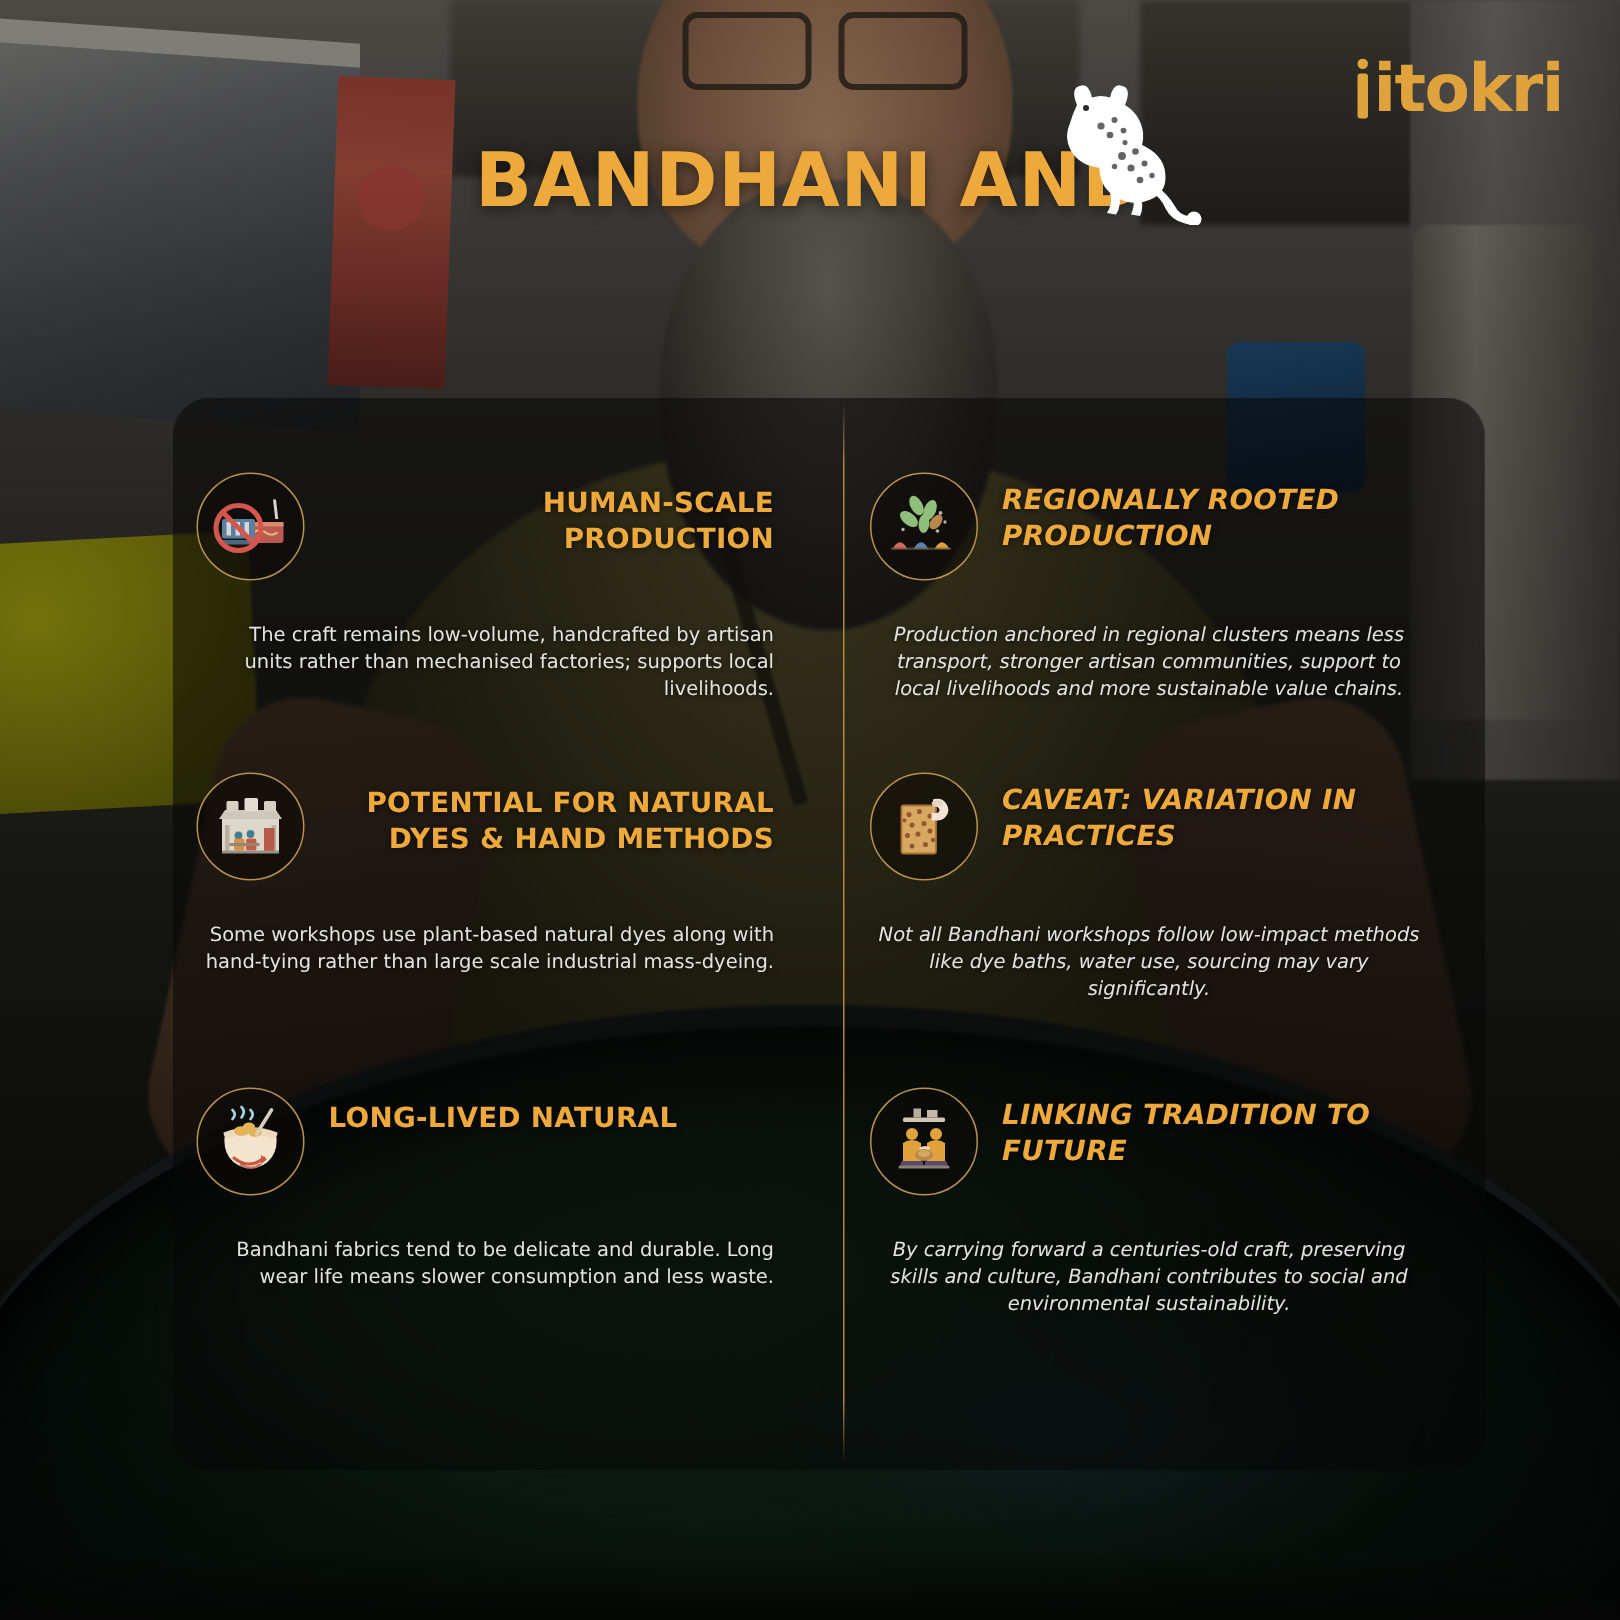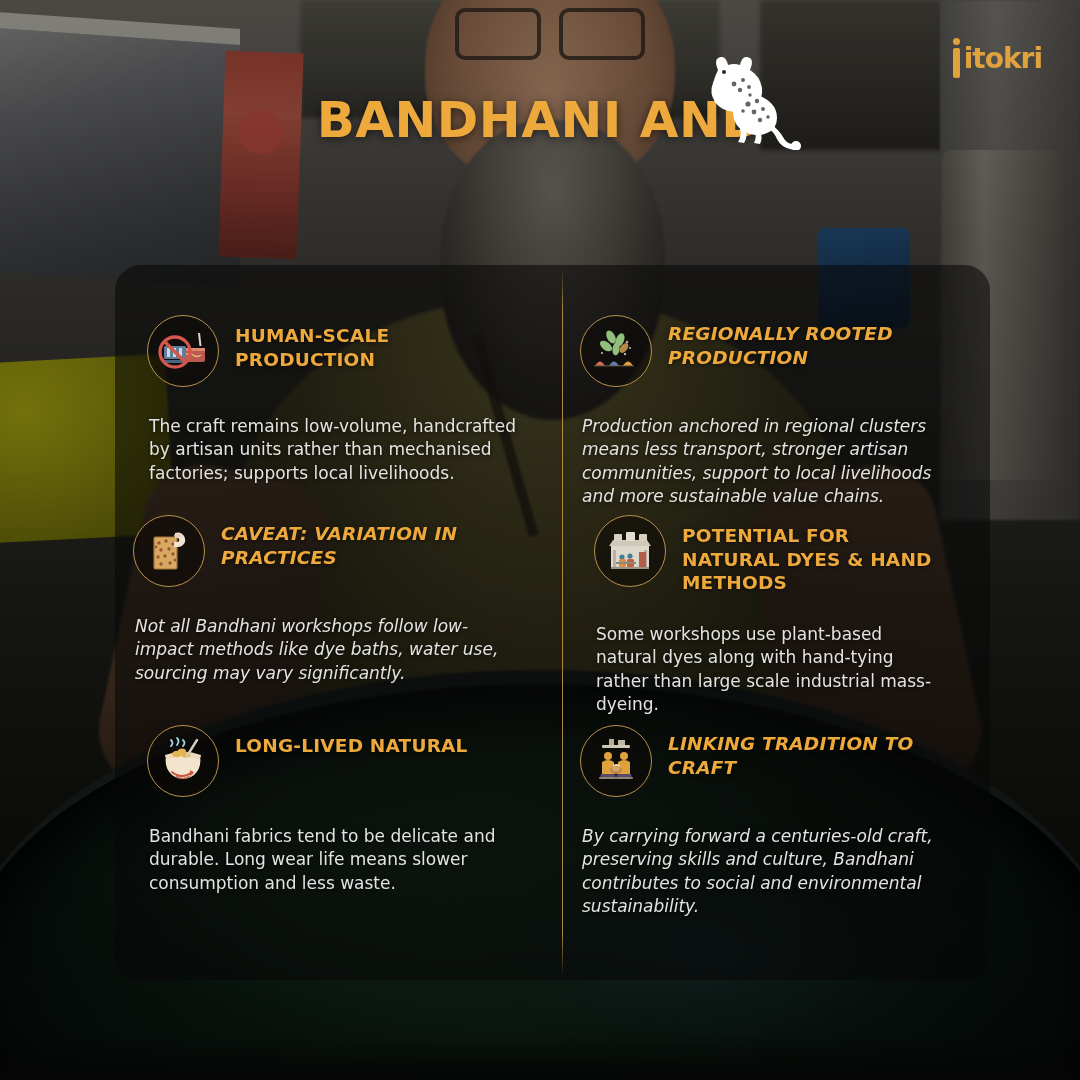--- a/index.html
+++ b/index.html
@@ -163,21 +163,21 @@
 
   
   .header{
     position:absolute; left:0; top:0; width:1080px; height:262px; z-index:5;
   }
   .brand{
     position:absolute; right:38px; top:38px;
     display:flex; align-items:center;
   }
   .brand-text{
-    font-size:28px; font-weight:700; letter-spacing:-1px;
+    font-size:44px; font-weight:700; letter-spacing:-1px;
     color:#e0a23c; line-height:1;
     font-family:"DejaVu Sans", sans-serif;
   }
   .brand svg{ display:block; }
 
   .title-wrap{
     position:absolute; left:0; top:92px; width:1080px;
     text-align:center;
   }
   .title-line{
@@ -213,21 +213,21 @@
 
   .grid{
     position:absolute; left:115px; top:265px;
     width:875px; height:715px;
     z-index:7;
     display:grid;
     grid-template-columns:447px 428px;
     grid-template-rows:200px 210px 1fr;
   }
   .cell{ position:relative; }
-  .cell.left  { padding:50px 46px 0 32px; }
+  .cell.left  { padding:50px 46px 0 16px;text-align:right; }
   .cell.right { padding:50px 40px 0 18px;font-style:italic; }
 
   .cell-head{
     display:flex; align-items:flex-start; gap:16px;
   }
   .icon-ring{
     flex:0 0 auto;
     width:72px; height:72px; border-radius:50%;
     border:1.6px solid #b8924a;
     background:rgba(12,10,8,.55);
@@ -241,28 +241,28 @@
     letter-spacing:.2px;
     color:#eda93b;
     padding-top:9px;
     font-family:"DejaVu Sans", sans-serif;
     text-shadow:0 1px 4px rgba(0,0,0,.6);
   }
   .cell.right .cell-title{ padding-top:7px; }
 
   .cell-body{
     margin-top:28px;
-    font-size:17px; line-height:1.38;
+    font-size:13px; line-height:1.38;
     color:#e3e3e1;
     font-family:"DejaVu Sans", sans-serif;
     text-shadow:0 1px 4px rgba(0,0,0,.7);
     max-width:390px;
   }
   .cell.left .cell-body{ margin-left:2px; }
-  .cell.right .cell-body{ margin-left:2px; max-width:400px; }
+  .cell.right .cell-body{ margin-left:2px; max-width:400px;text-align:center; }
 </style>
 </head>
 <body>
 
 <div id="stage">
 
   <div class="photo">
     <div class="bg-base"></div>
     <div class="bg-shelf"></div>
     <div class="bg-shelf2"></div>
@@ -376,20 +376,47 @@
             <path d="M20 42 q5 -9 10 0z" fill="#5d7fb0"></path>
             <path d="M34 42 q5 -9 10 0z" fill="#e0a23c"></path>
             <rect x="5" y="41" width="40" height="1.6" fill="#6a5a3e" opacity=".7"></rect>
           </svg>
         </span>
         <div class="cell-title">REGIONALLY ROOTED PRODUCTION</div>
       </div>
       <div class="cell-body">Production anchored in regional clusters means less transport, stronger artisan communities, support to local livelihoods and more sustainable value chains.</div>
     </div>
 
+    <div class="cell left">
+      <div class="cell-head">
+        <span class="icon-ring">
+          <svg width="54" height="54" viewBox="0 0 54 54">
+            <rect x="8" y="22" width="38" height="22" fill="#ded8cc"></rect>
+            <path d="M6 22 h42 l-4 -6 h-34z" fill="#cfc8ba"></path>
+            <rect x="11" y="10" width="8" height="7" rx="1" fill="#d7d1c4"></rect>
+            <rect x="23" y="8" width="9" height="9" rx="1" fill="#e2ddd2"></rect>
+            <rect x="36" y="10" width="8" height="7" rx="1" fill="#d7d1c4"></rect>
+            <rect x="10" y="26" width="3" height="18" fill="#b9b0a0"></rect>
+            <rect x="41" y="26" width="3" height="18" fill="#b9b0a0"></rect>
+            <rect x="36" y="28" width="7" height="16" fill="#b55b4a"></rect>
+            <g fill="#3f7f93">
+              <circle cx="19" cy="33" r="2.6"></circle>
+                <circle cx="27" cy="32" r="2.6"></circle>
+            </g>
+            <rect x="16" y="35" width="7" height="8" rx="1.5" fill="#d98f45"></rect>
+            <rect x="24" y="35" width="7" height="8" rx="1.5" fill="#c4603f"></rect>
+            <rect x="13" y="38" width="20" height="2" fill="#8f8778"></rect>
+            <rect x="8" y="43" width="38" height="2" fill="#9a9184"></rect>
+          </svg>
+        </span>
+        <div class="cell-title">POTENTIAL FOR NATURAL DYES &amp; HAND METHODS</div>
+      </div>
+      <div class="cell-body">Some workshops use plant-based natural dyes along with hand-tying rather than large scale industrial mass-dyeing.</div>
+    </div>
+
     <div class="cell right">
       <div class="cell-head">
         <span class="icon-ring">
           <svg width="54" height="54" viewBox="0 0 54 54">
             <rect x="12" y="13" width="23" height="32" rx="1.5" fill="#d8a860"></rect>
             <g fill="#8c4a2a" opacity=".85">
               <circle cx="17" cy="19" r="1.7"></circle>
                 <circle cx="24" cy="17" r="1.7"></circle>
               <circle cx="31" cy="20" r="1.7"></circle>
                 <circle cx="19" cy="26" r="1.7"></circle>
@@ -409,47 +436,20 @@
         </span>
         <div class="cell-title">CAVEAT: VARIATION IN PRACTICES</div>
       </div>
       <div class="cell-body">Not all Bandhani workshops follow low-impact methods like dye baths, water use, sourcing may vary significantly.</div>
     </div>
 
     <div class="cell left">
       <div class="cell-head">
         <span class="icon-ring">
           <svg width="54" height="54" viewBox="0 0 54 54">
-            <rect x="8" y="22" width="38" height="22" fill="#ded8cc"></rect>
-            <path d="M6 22 h42 l-4 -6 h-34z" fill="#cfc8ba"></path>
-            <rect x="11" y="10" width="8" height="7" rx="1" fill="#d7d1c4"></rect>
-            <rect x="23" y="8" width="9" height="9" rx="1" fill="#e2ddd2"></rect>
-            <rect x="36" y="10" width="8" height="7" rx="1" fill="#d7d1c4"></rect>
-            <rect x="10" y="26" width="3" height="18" fill="#b9b0a0"></rect>
-            <rect x="41" y="26" width="3" height="18" fill="#b9b0a0"></rect>
-            <rect x="36" y="28" width="7" height="16" fill="#b55b4a"></rect>
-            <g fill="#3f7f93">
-              <circle cx="19" cy="33" r="2.6"></circle>
-                <circle cx="27" cy="32" r="2.6"></circle>
-            </g>
-            <rect x="16" y="35" width="7" height="8" rx="1.5" fill="#d98f45"></rect>
-            <rect x="24" y="35" width="7" height="8" rx="1.5" fill="#c4603f"></rect>
-            <rect x="13" y="38" width="20" height="2" fill="#8f8778"></rect>
-            <rect x="8" y="43" width="38" height="2" fill="#9a9184"></rect>
-          </svg>
-        </span>
-        <div class="cell-title">POTENTIAL FOR NATURAL DYES &amp; HAND METHODS</div>
-      </div>
-      <div class="cell-body">Some workshops use plant-based natural dyes along with hand-tying rather than large scale industrial mass-dyeing.</div>
-    </div>
-
-    <div class="cell left">
-      <div class="cell-head">
-        <span class="icon-ring">
-          <svg width="54" height="54" viewBox="0 0 54 54">
             <g stroke="#9fd3e6" stroke-width="1.8" fill="none" stroke-linecap="round">
               <path d="M15 12 q3 -3 0 -6"></path>
               <path d="M21 11 q3 -4 0 -7"></path>
               <path d="M27 12 q3 -3 0 -6"></path>
             </g>
             <path d="M10 22 q17 -6 34 0 q2 12 -6 19 q-11 8 -22 0 q-8 -7 -6 -19z" fill="#f4e3cd"></path>
             <path d="M9 21 q18 -7 36 0 q0 3 -3 4 q-15 -5 -30 0 q-3 -1 -3 -4z" fill="#efd9bd"></path>
             <g fill="#e2b455">
               <ellipse cx="21" cy="20" rx="5" ry="3.2"></ellipse>
               <ellipse cx="30" cy="21" rx="4.4" ry="2.8"></ellipse>
@@ -486,19 +486,19 @@
               <path d="M28 40 h14 l1 4 h-16z"></path>
             </g>
             <g fill="#f0d8b4">
               <path d="M24 31 q4 -2 7 0 l-1 3 q-3 -2 -6 0z"></path>
             </g>
             <ellipse cx="27" cy="36" rx="6" ry="4" fill="#b9894d"></ellipse>
             <ellipse cx="27" cy="35" rx="4" ry="2.4" fill="#d6a864"></ellipse>
             <rect x="10" y="43" width="34" height="2" rx="1" fill="#8c8371"></rect>
           </svg>
         </span>
-        <div class="cell-title">LINKING TRADITION TO CRAFT</div>
+        <div class="cell-title">LINKING TRADITION TO FUTURE</div>
       </div>
       <div class="cell-body">By carrying forward a centuries-old craft, preserving skills and culture, Bandhani contributes to social and environmental sustainability.</div>
     </div>
 
   </div>
 </div>
 
 </body></html>

